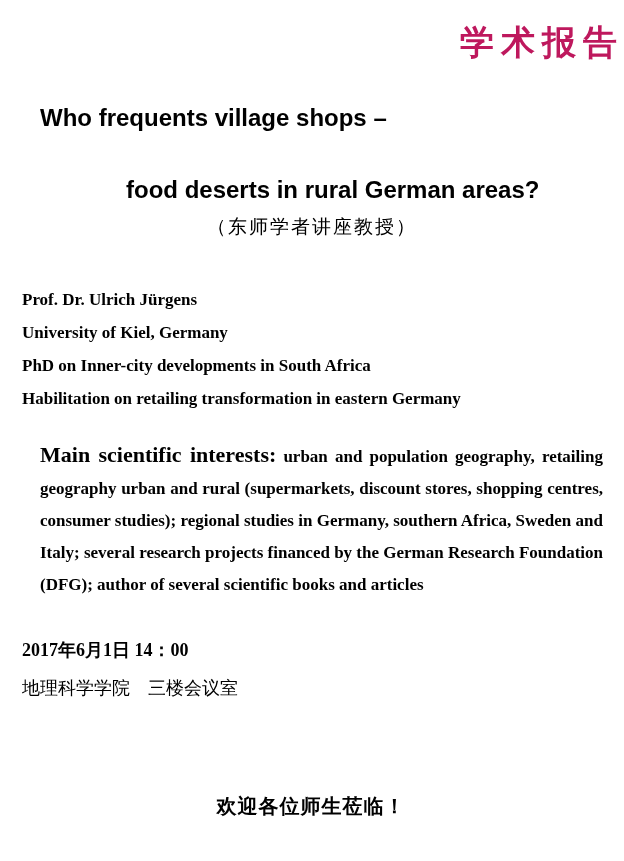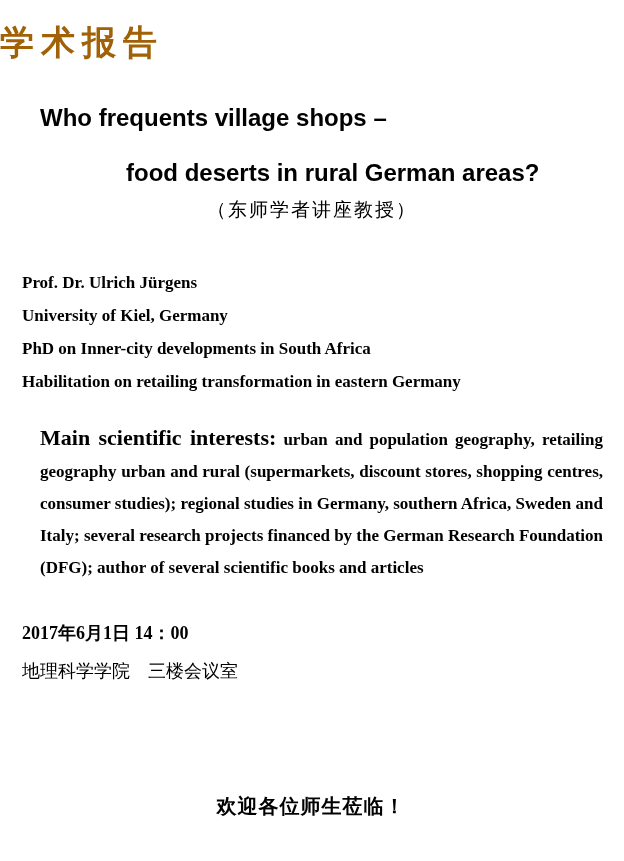--- a/index.html
+++ b/index.html
@@ -10,37 +10,37 @@
     position: relative;
     width: 624px;
     height: 861px;
     margin: 0 auto;
     background: #ffffff;
     overflow: hidden;
   }
 
   .main-title {
     margin-top: 20px;
-    text-align: left;
+    text-align: right;
     font-family: "DejaVu Sans", sans-serif;
     font-weight: 900;
     font-size: 34px;
     letter-spacing: 7px;
-    color: #a16207;
+    color: #be185d;
   }
 
   .talk-title {
     margin-top: 40px;
     font-family: "Liberation Sans", sans-serif;
     font-weight: bold;
     font-size: 24px;
     line-height: 1.0;
   }
   .talk-title .line1 { margin-left: 40px; }
-  .talk-title .line2 { margin-left: 126px; margin-top: 31px; }
+  .talk-title .line2 { margin-left: 126px; margin-top: 48px; }
 
   .speaker-name {
     margin-top: 24px;
     text-align: center;
     font-family: "Liberation Sans", sans-serif;
     font-weight: bold;
     font-size: 21px;
   }
 
   .speaker-subtitle {

